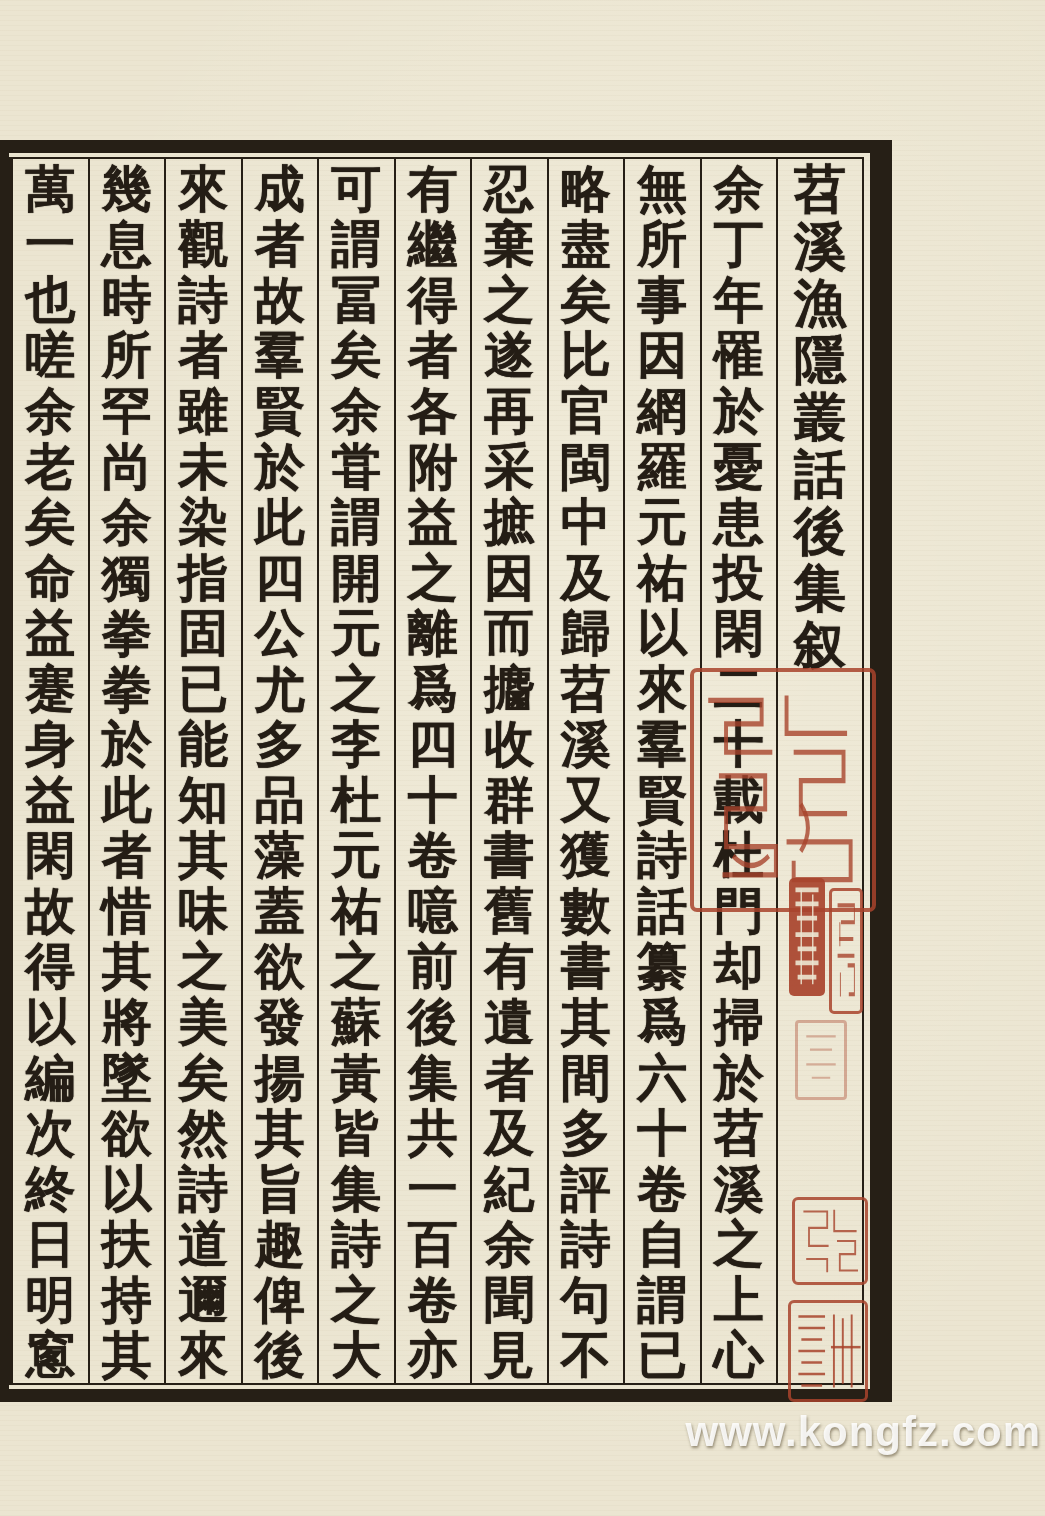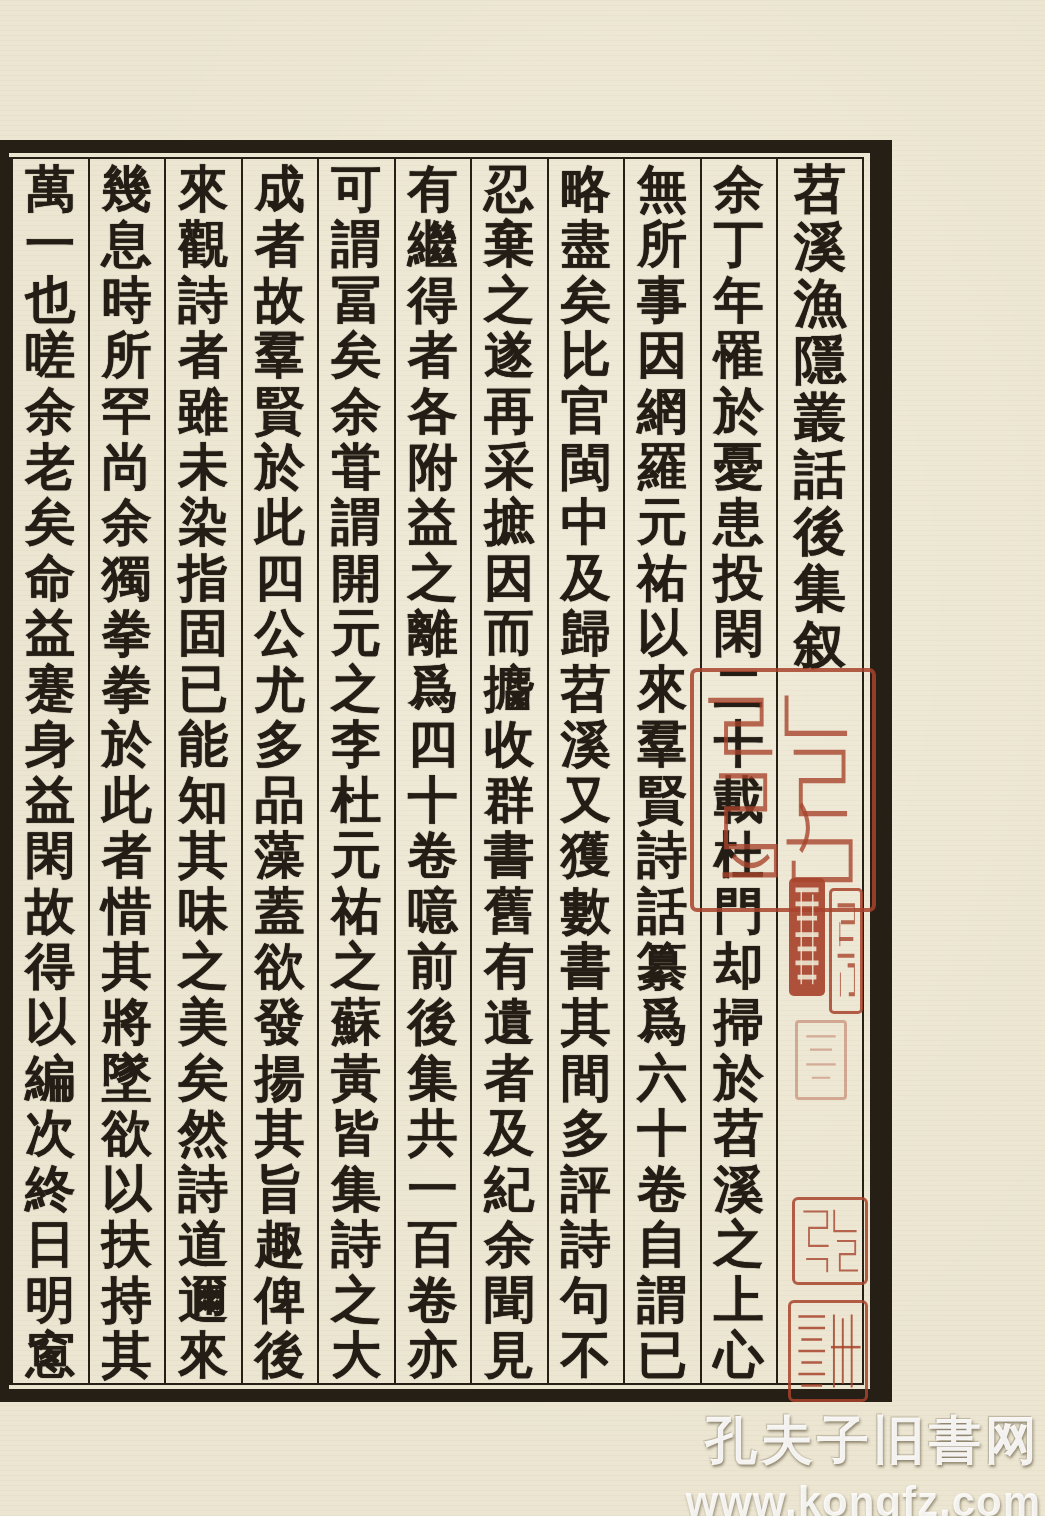--- a/index.html
+++ b/index.html
@@ -387,17 +387,16 @@
     <svg viewBox="0 0 100 100" preserveAspectRatio="none">
       <g fill="none" stroke="rgba(168,67,44,.85)" stroke-width="2.6">
         <path d="M10 14 h36 M10 26 h36 M14 38 h28 M10 50 h36 M14 62 h28 M10 74 h36 M14 86 h28"></path>
         <path d="M58 12 v76 M70 16 v68 M82 12 v76"></path>
         <path d="M54 46 h40"></path>
       </g>
     </svg>
   </div>
 
   <div class="watermark">
-    <div class="wm-cn">孔夫子旧書网</div>
     <div class="wm-url">www.kongfz.com</div>
   </div>
 
 </div>
 
 </body></html>

